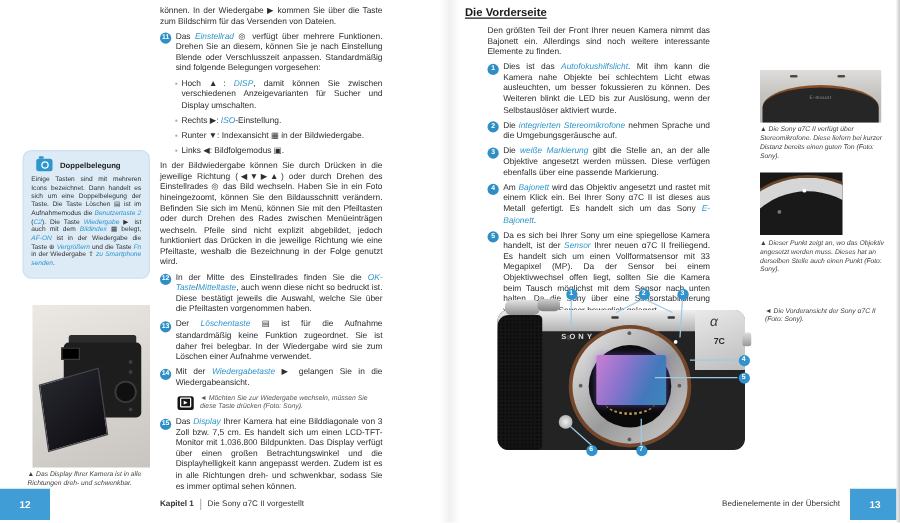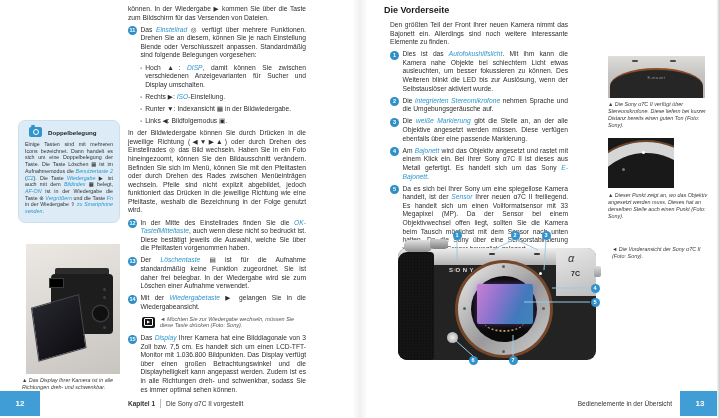--- a/index.html
+++ b/index.html
@@ -16,21 +16,21 @@
   .blk-body{display:block;flex:1;text-align:justify;}
   .blk-num .numdot{flex:0 0 auto;width:9px;height:9px;border-radius:50%;background:#2f8fc5;color:#fff;font-size:5.5px;font-weight:bold;display:flex;align-items:center;justify-content:center;margin-right:3.5px;margin-top:0.5px;}
   .blk-bullet{margin-left:12px;}
   .blk-bullet .bull{flex:0 0 auto;color:#8fa8b8;font-size:6px;margin-right:3px;line-height:8.6px;}
   .blk-inset{padding-left:14px;margin:4px 0 5px 0;}
   .blk-inset .blk-body{font-size:5.5px;line-height:6.8px;color:#555;text-align:left;}
   .play-icon{flex:0 0 auto;width:13px;height:11px;background:#151515;border-radius:2px;display:flex;align-items:center;justify-content:center;margin-right:5px;margin-top:1px;}
   .play-tri{color:#fff;font-size:4px;line-height:6px;border:0.5px solid #fff;border-radius:1px;padding:0 1.5px;}
   .r-bi{color:#2e96cc;font-style:italic;}
   .r-i{font-style:italic;}
-  .page-heading{position:absolute;left:384px;top:5px;font-size:9px;font-weight:bold;color:#1b1b1b;}
+  .page-heading{position:absolute;left:372px;top:5px;font-size:9px;font-weight:bold;color:#1b1b1b;text-decoration:underline;}
 
   
   .tipbox{position:absolute;left:18px;top:120px;width:88px;background:#dcebf6;border:1px solid #cbe0ef;border-radius:7px;padding:6px 6px 7px 6px;}
   .tiphead{display:flex;align-items:center;gap:6px;margin-bottom:4px;padding-left:4px;}
   .tipcam{width:13px;height:10px;background:#2e96cc;border-radius:2px;position:relative;flex:0 0 auto;}
   .tipcam:before{content:'';position:absolute;left:4px;top:2px;width:4px;height:4px;border:1px solid #fff;border-radius:50%;}
   .tipcam:after{content:'';position:absolute;left:2px;top:-2px;width:4px;height:2px;background:#2e96cc;border-radius:1px;}
   .tiptitle{font-size:6.2px;font-weight:bold;color:#222;}
   .tipbody{font-size:5.3px;line-height:6.7px;color:#333;text-align:justify;}
 

